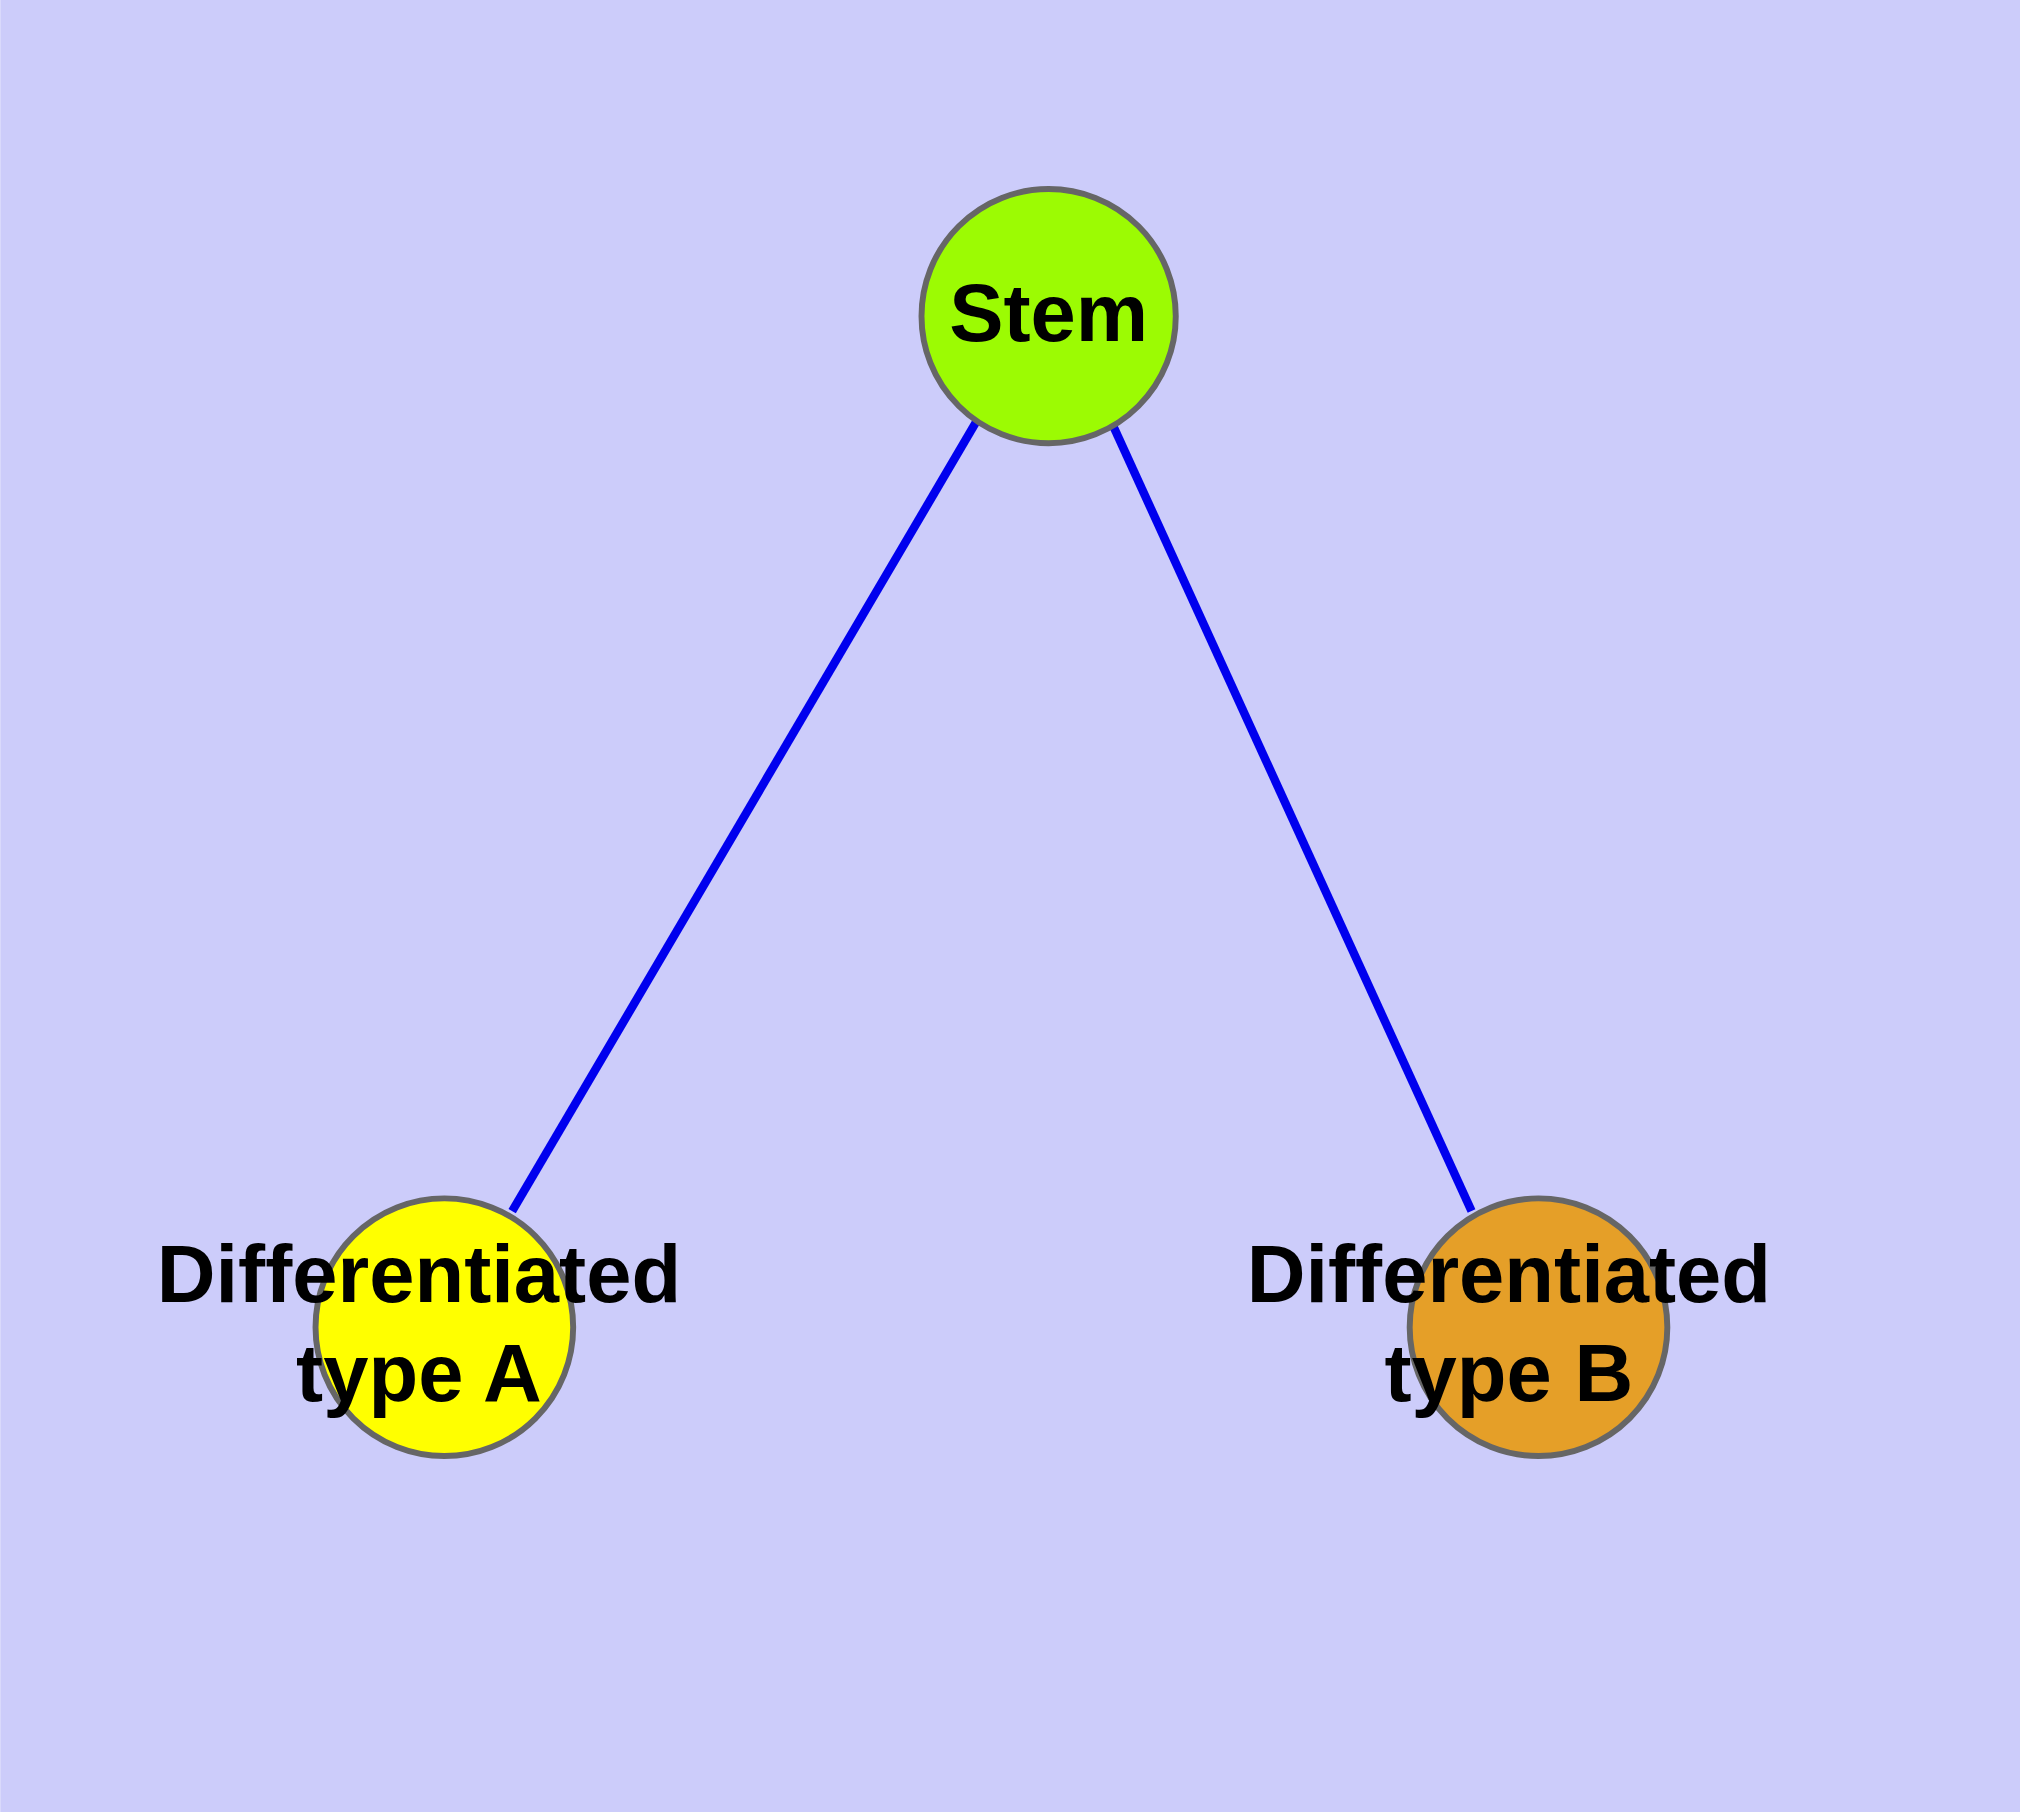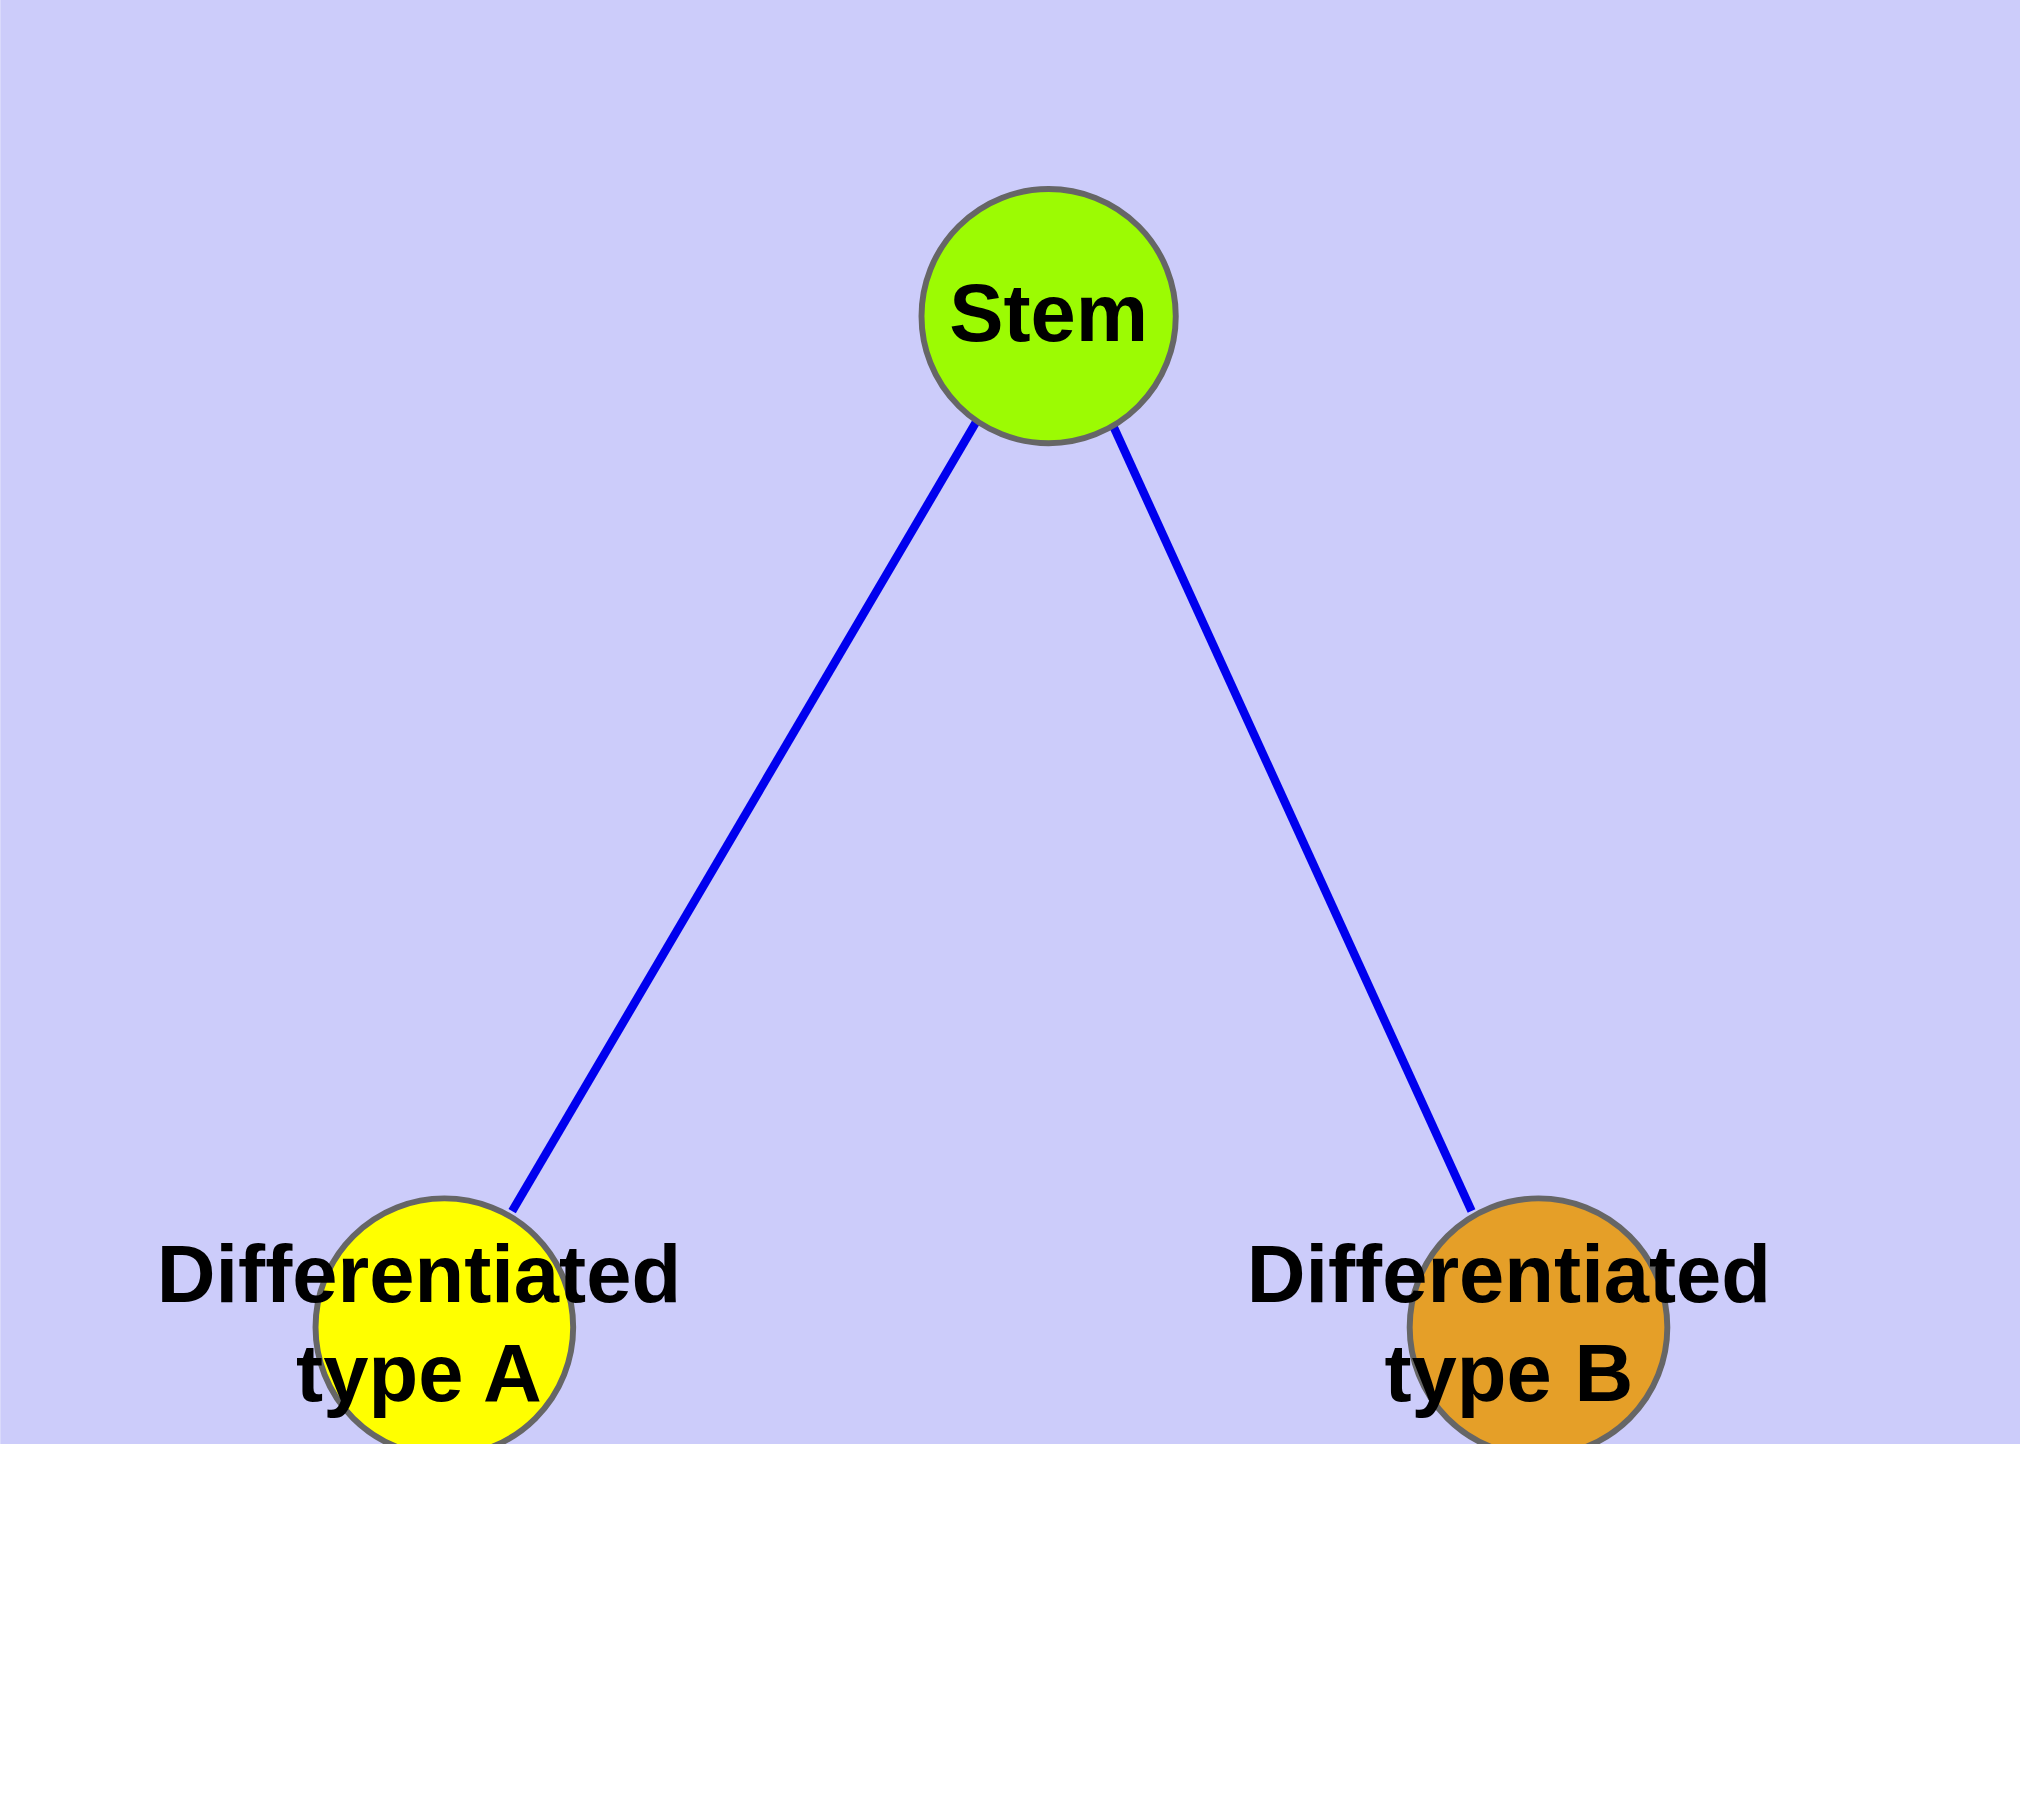--- a/index.html
+++ b/index.html
@@ -26,21 +26,21 @@
     font-family: "Liberation Sans", sans-serif;
     font-weight: bold;
     fill: #000000;
     text-anchor: middle;
     dominant-baseline: middle;
   }
 </style>
 </head>
 <body>
 
-<div id="canvas" style="width: 2021px; height: 1444px;">
+<div id="canvas" style="width: 2021px; height: 1812px;">
   <svg id="graph-svg" viewBox="0 0 2384 2138" xmlns="http://www.w3.org/2000/svg">
 
     <rect id="bg-rect" x="0" y="0" width="2384" height="2138" fill="#ccccfa"></rect>
 
     <g id="edges-group">
       <line id="edge-a" x1="1152" y1="497" x2="604" y2="1429" stroke="#0000ee" stroke-width="10" stroke-linecap="butt"></line>
       <line id="edge-b" x1="1312" y1="500" x2="1736" y2="1429" stroke="#0000ee" stroke-width="10" stroke-linecap="butt"></line>
     </g>
 
     <g id="nodes-group">

